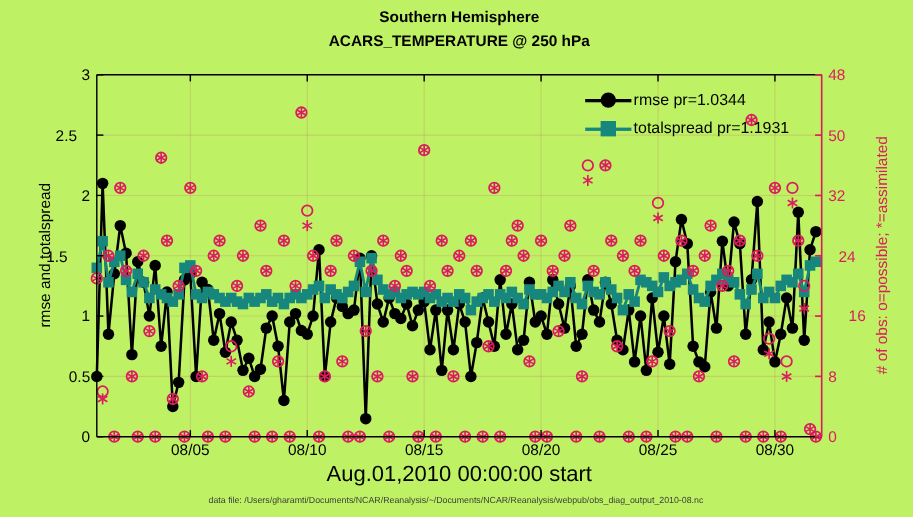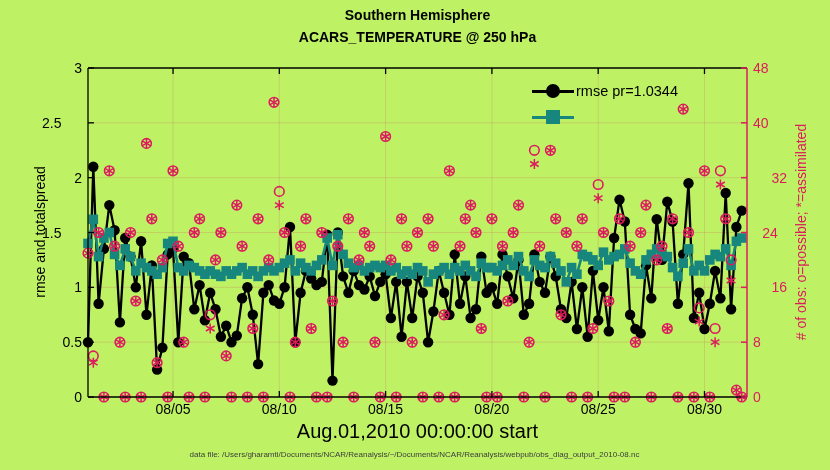--- a/index.html
+++ b/index.html
@@ -846,37 +846,38 @@
         <span class="leg-line" style="background:#000;"></span>
         <span class="leg-marker circle" style="background:#000;"></span>
       </span>
       <span class="leg-label">rmse pr=1.0344</span>
     </div>
     <div class="leg-row">
       <span class="leg-swatch">
         <span class="leg-line" style="background:#17877E;"></span>
         <span class="leg-marker" style="background:#17877E;"></span>
       </span>
+      <span class="leg-label">totalspread pr=1.1931</span>
     </div>
   </div>
 
   <div id="tick-layer">
       <span class="tick-label" style="left: 42px; width: 40px; top: 389px; text-align: right;">0</span>
       <span class="tick-label" style="left: 42px; width: 40px; top: 334.167px; text-align: right;">0.5</span>
       <span class="tick-label" style="left: 42px; width: 40px; top: 279.333px; text-align: right;">1</span>
       <span class="tick-label" style="left: 42px; width: 40px; top: 224.5px; ">1.5</span>
       <span class="tick-label" style="left: 42px; width: 40px; top: 169.667px; text-align: right;">2</span>
-      <span class="tick-label" style="left: 42px; width: 40px; top: 114.833px; ">2.5</span>
+      <span class="tick-label" style="left: 30px; width: 40px; top: 114.833px; text-align: right;">2.5</span>
       <span class="tick-label" style="left: 42px; width: 40px; top: 60px; text-align: right;">3</span>
       <span class="tick-label right" style="left: 753px; width: 34px; top: 389px; text-align: left;">0</span>
       <span class="tick-label right" style="left: 753px; width: 34px; top: 334.167px; text-align: left;">8</span>
       <span class="tick-label right" style="left: 753px; width: 34px; top: 279.333px; text-align: right;">16</span>
       <span class="tick-label right" style="left: 753px; width: 34px; top: 224.5px; text-align: center;">24</span>
-      <span class="tick-label right" style="left: 753px; width: 34px; top: 169.667px; text-align: right;">32</span>
-      <span class="tick-label right" style="left: 753px; width: 34px; top: 114.833px; text-align: left;">40</span>
+      <span class="tick-label right" style="left: 753px; width: 34px; top: 169.667px; text-align: left;">32</span>
+      <span class="tick-label right" style="left: 753px; width: 34px; top: 114.833px; text-align: left;">50</span>
       <span class="tick-label right" style="left: 753px; width: 34px; top: 60px; text-align: left;">48</span>
       <span class="tick-label" style="left: 143.032px; width: 60px; top: 401px; text-align: center;">08/05</span>
       <span class="tick-label" style="left: 249.323px; width: 60px; top: 401px; text-align: center;">08/10</span>
       <span class="tick-label" style="left: 355.613px; width: 60px; top: 401px; text-align: center;">08/15</span>
       <span class="tick-label" style="left: 461.903px; width: 60px; top: 401px; text-align: center;">08/20</span>
       <span class="tick-label" style="left: 568.194px; width: 60px; top: 401px; text-align: center;">08/25</span>
       <span class="tick-label" style="left: 674.484px; width: 60px; top: 401px; text-align: center;">08/30</span>
     </div>
 </div>
 

